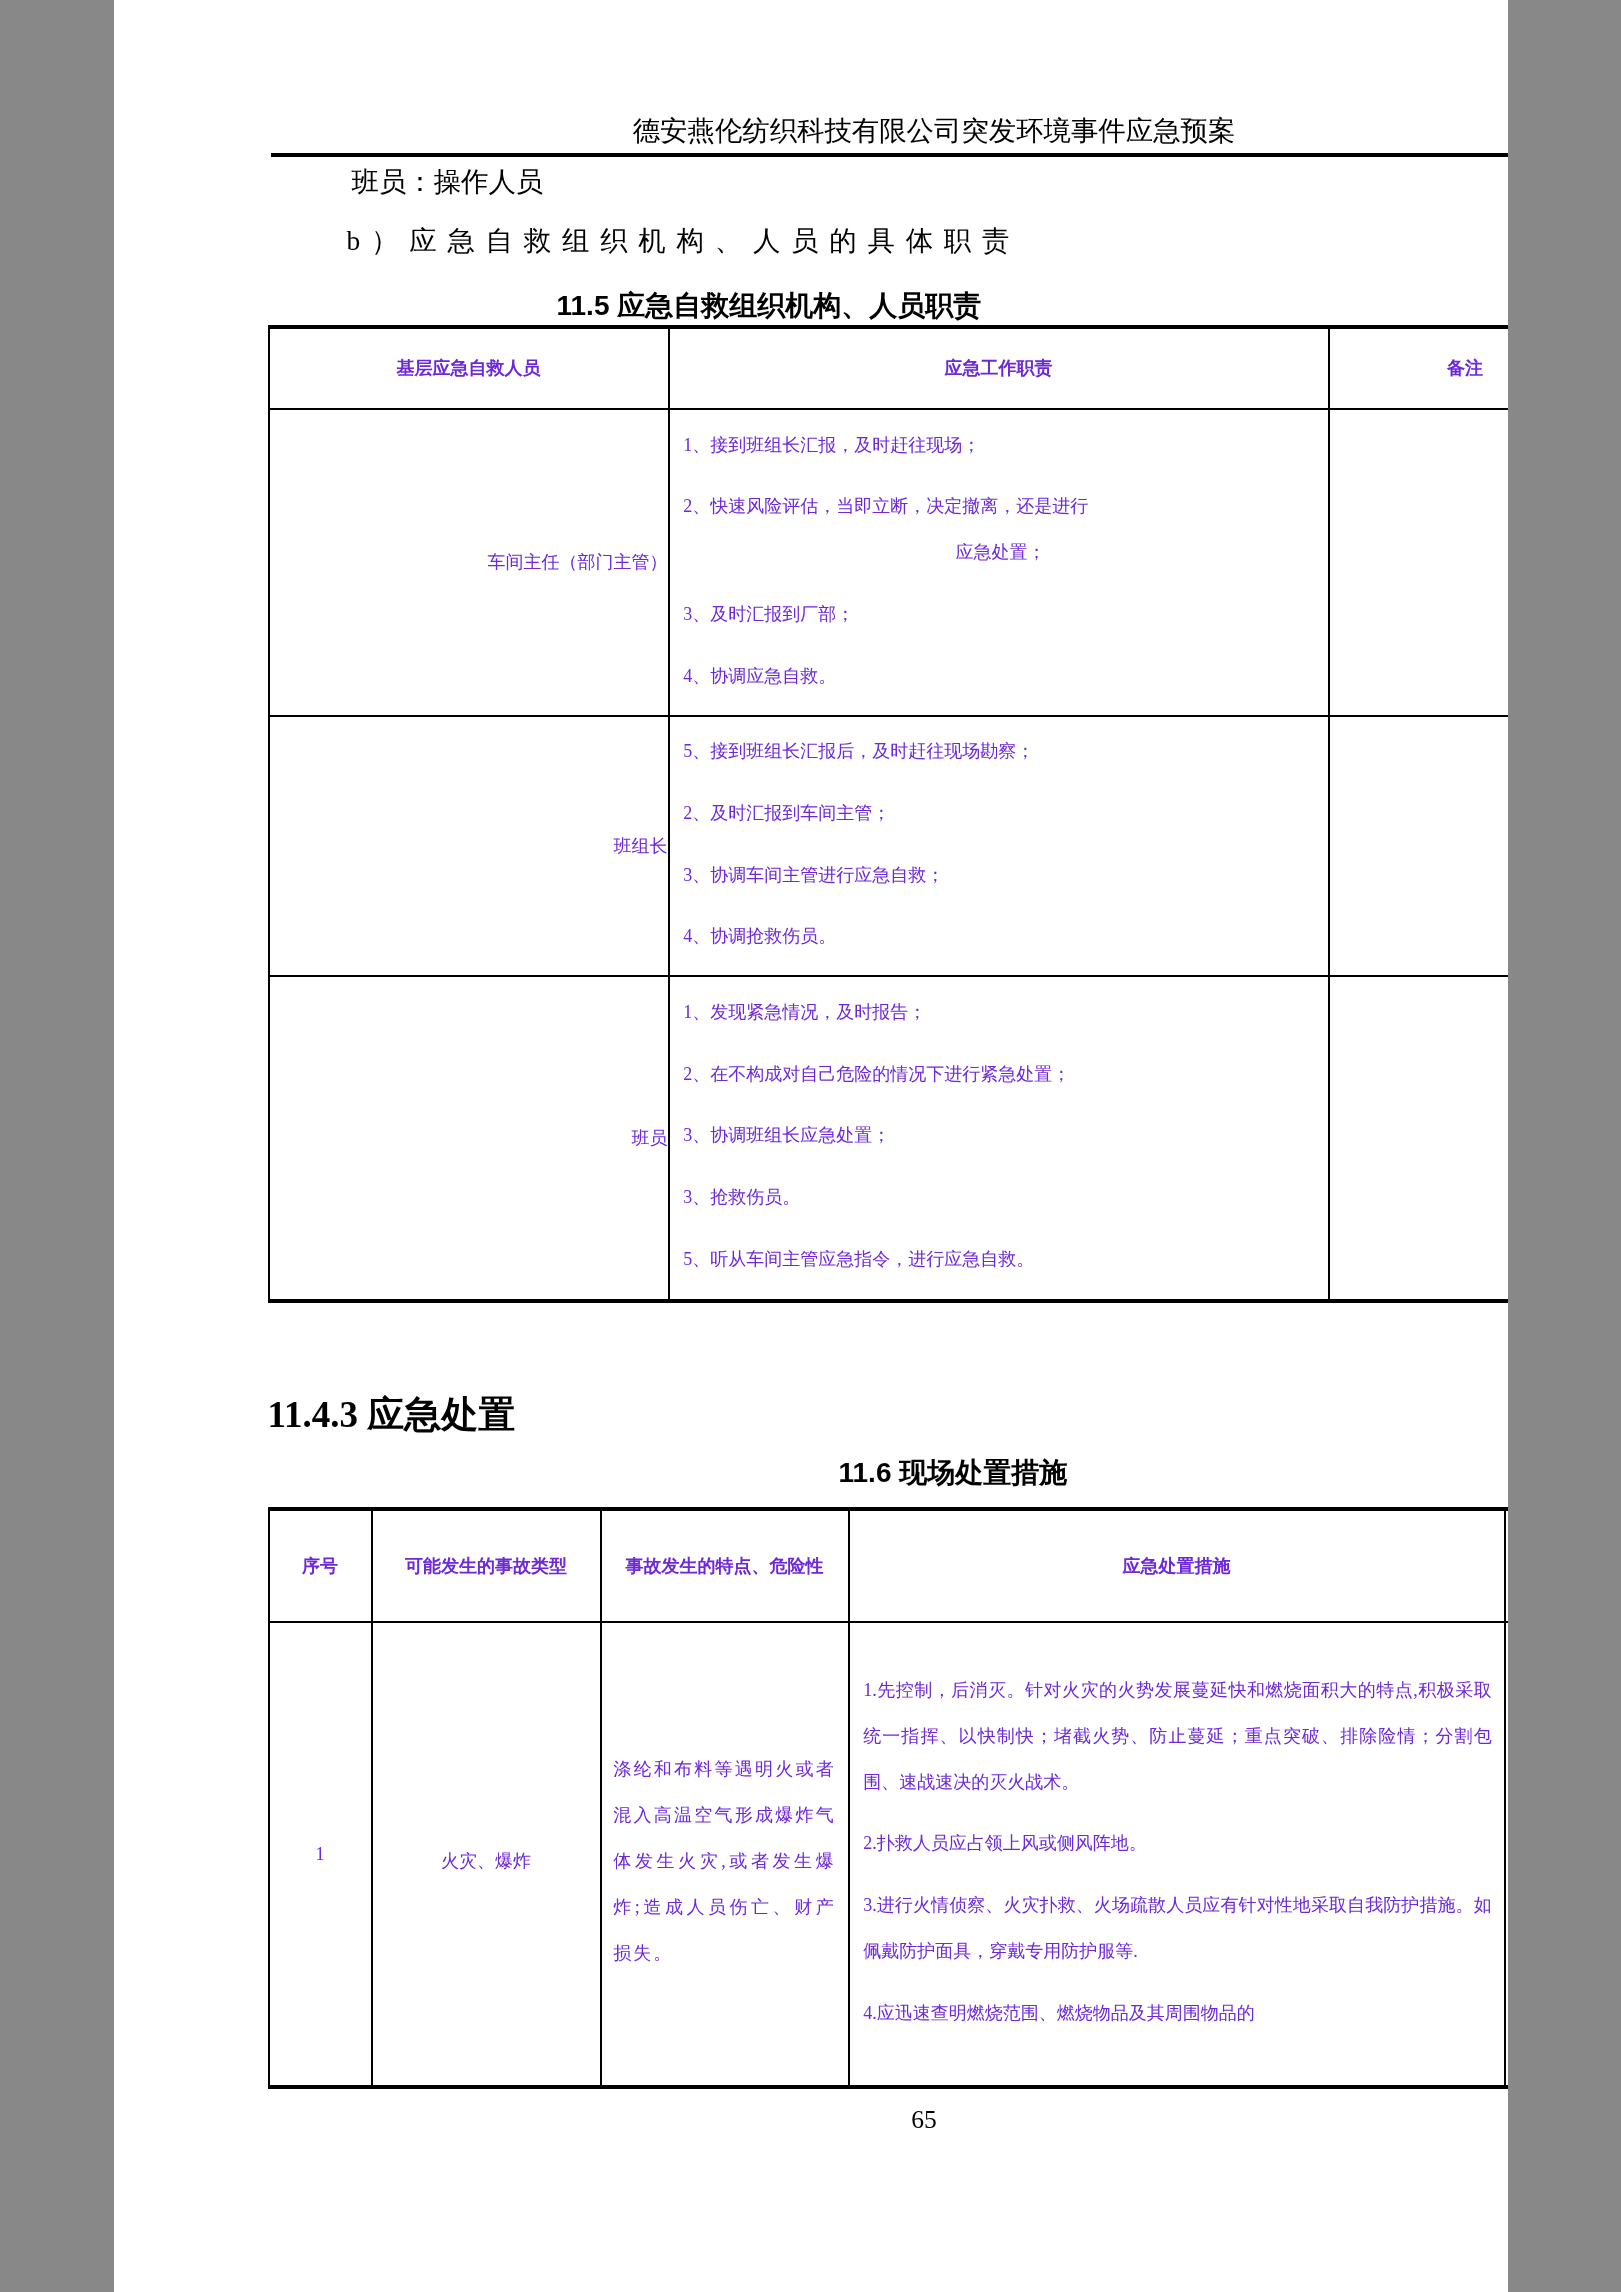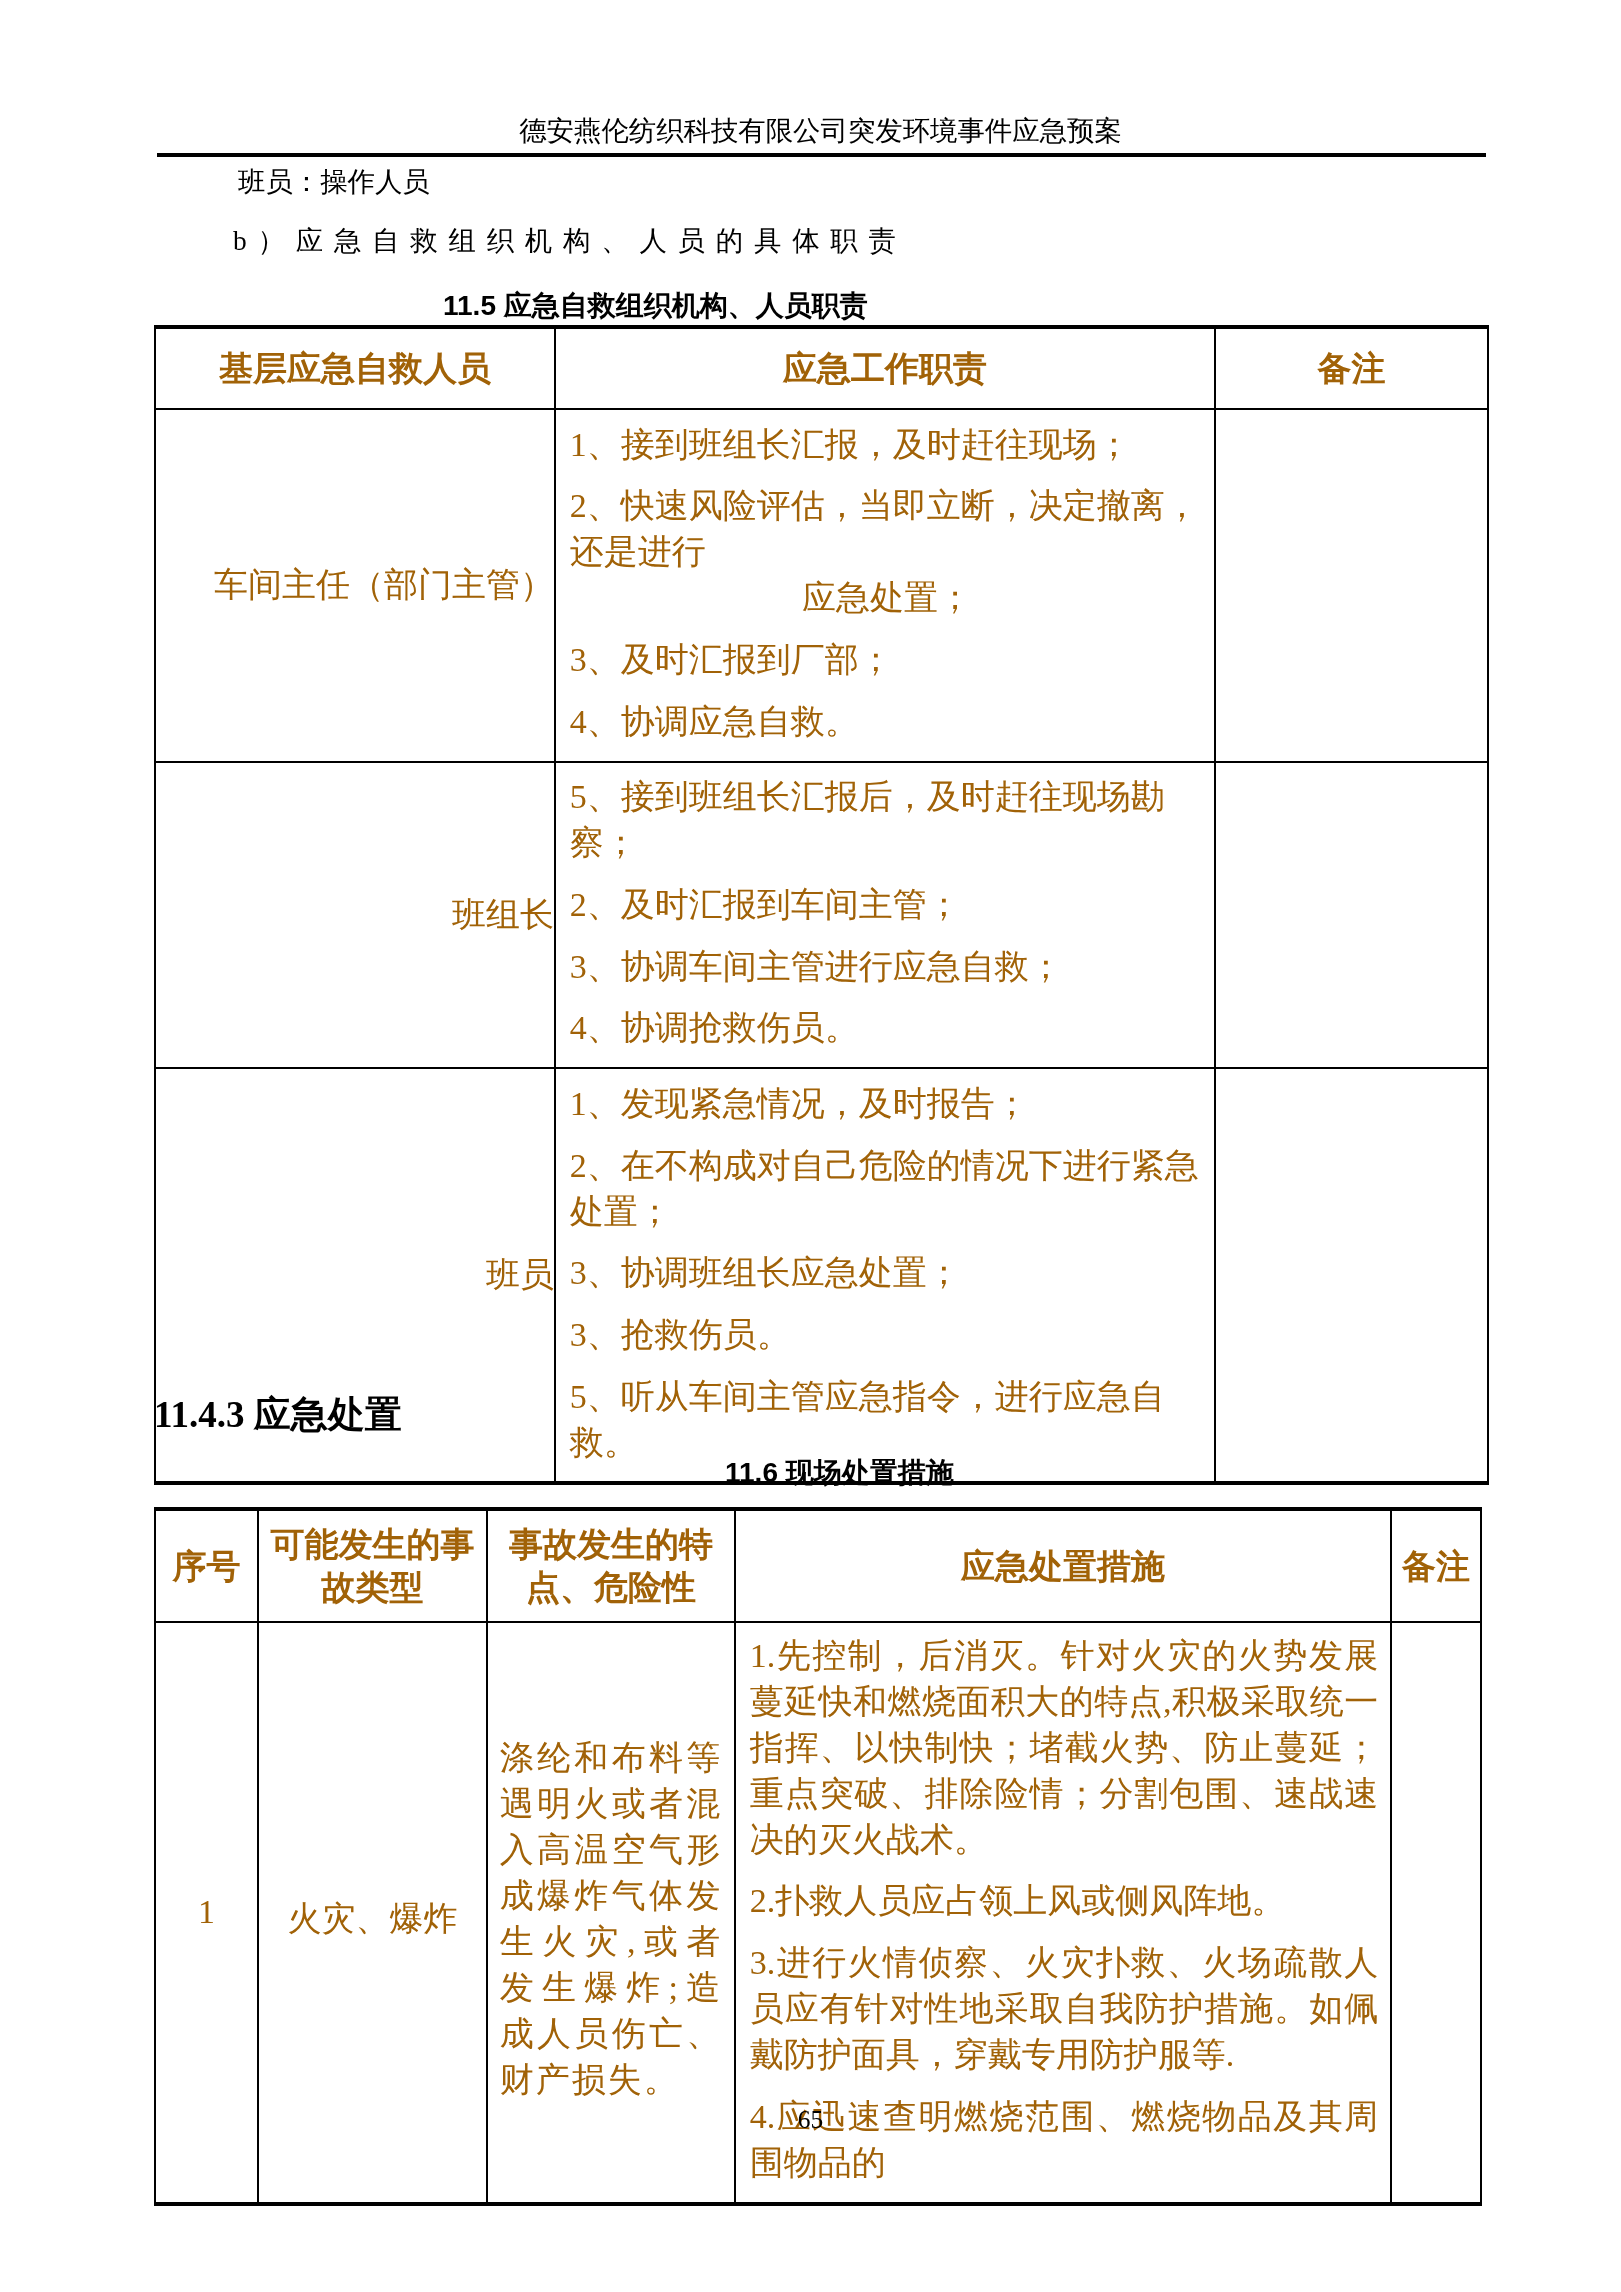--- a/index.html
+++ b/index.html
@@ -1,17 +1,17 @@
 <!DOCTYPE html>
 <html><head>
 <meta charset="utf-8">
 <style>
   html,body { margin:0; padding:0; background:#888; }
   .page {
-    position:relative; width:1621px; height:2293px; margin:0 auto;
+    position:relative; width:1394px; height:2293px; margin:0 auto;
     background:#ffffff; color:#000;
     font-family:"Liberation Serif","DejaVu Serif",serif;
     overflow:hidden;
   }
   .doc-title {
     position:absolute; top:116px; left:154px; width:1333px;
     text-align:center; font-size:27.4px; line-height:31px;
   }
   .header-rule {
     position:absolute; top:153px; left:157px; width:1329px; height:3.9px;
@@ -28,21 +28,21 @@
     position:absolute; top:1393px; left:154px;
     font-size:37px; font-weight:bold; line-height:43px;
   }
   .t2-caption {
     position:absolute; top:1457px; left:725px;
     font-size:28px; font-weight:bold; line-height:31px;
     font-family:"Liberation Sans","DejaVu Sans",sans-serif;
   }
   table.doc-table {
     position:absolute; border-collapse:collapse; table-layout:fixed;
-    font-size:34px; color:#a16207; background:#fff;
+    font-size:18px; color:#6d28d9; background:#fff;
   }
   table.doc-table td, table.doc-table th {
     border:2px solid #000; padding:0; vertical-align:middle;
     font-weight:normal; overflow:hidden;
   }
   table.doc-table { border-top:4.9px solid #000; border-bottom:4.9px solid #000; }
   table.doc-table tr.hdr th {
     font-weight:bold; text-align:center;
     font-family:"Liberation Sans","DejaVu Sans",sans-serif;
     line-height:43px;

